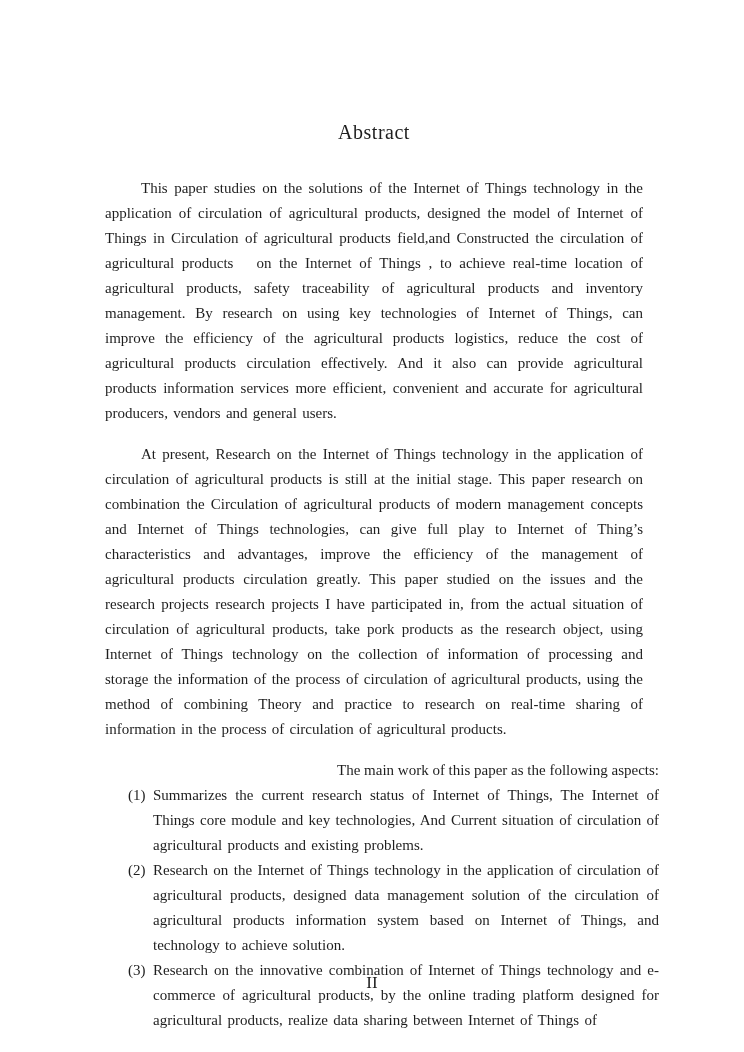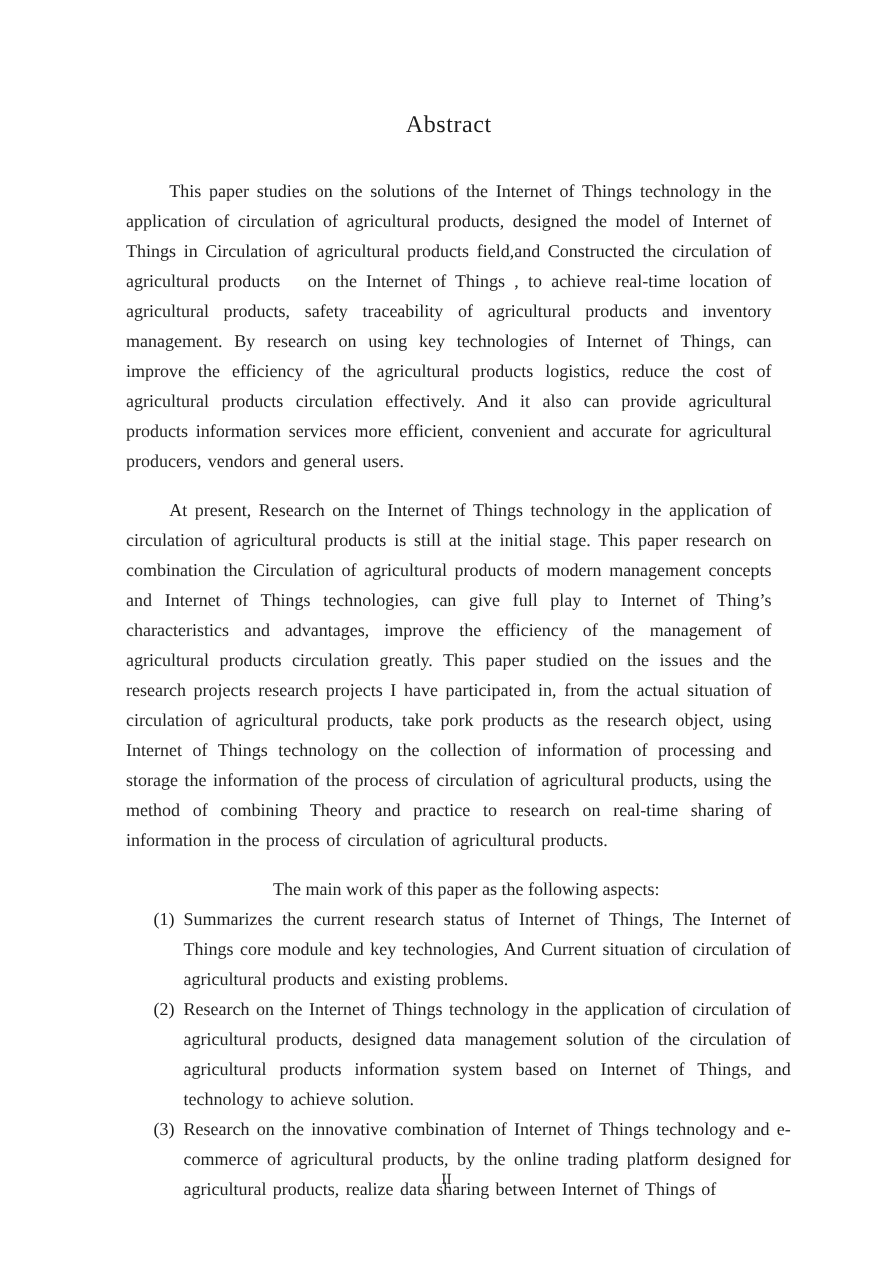--- a/index.html
+++ b/index.html
@@ -17,21 +17,21 @@
     overflow: hidden;
   }
   .content {
     position: absolute;
     left: 89px;
     top: 0;
     width: 570px;
   }
   .doc-title {
     margin: 0;
-    padding-top: 90px;
+    padding-top: 118px;
     text-align: center;
     font-size: 20px;
     font-weight: normal;
     line-height: 28px;
     letter-spacing: 0.5px;
   }
   .para {
     margin: 16px;
     font-size: 15px;
     line-height: 25px;
@@ -40,21 +40,21 @@
     word-spacing: 1.5px;
   }
   .para.first {
     margin-top: 30px;
   }
   .lead-line {
     margin: 0;
     font-size: 15px;
     line-height: 25px;
     text-indent: 29px;
-    text-align: center;
+    text-align: right;
   }
   .num-list {
     margin: 0;
     padding: 0;
     list-style: none;
   }
   .num-item {
     position: relative;
     margin: 0;
     padding-left: 64px;
@@ -68,21 +68,21 @@
     left: 39px;
     top: 0;
     word-spacing: normal;
   }
   .page-number {
     position: absolute;
     left: 0;
     right: 0;
     top: 970px;
     text-align: center;
-    font-size: 13px;
+    font-size: 17px;
     line-height: 25px;
   }
 </style>
 </head>
 <body>
 
 <div class="page">
   <div class="content">
     <h1 class="doc-title">Abstract</h1>
 

